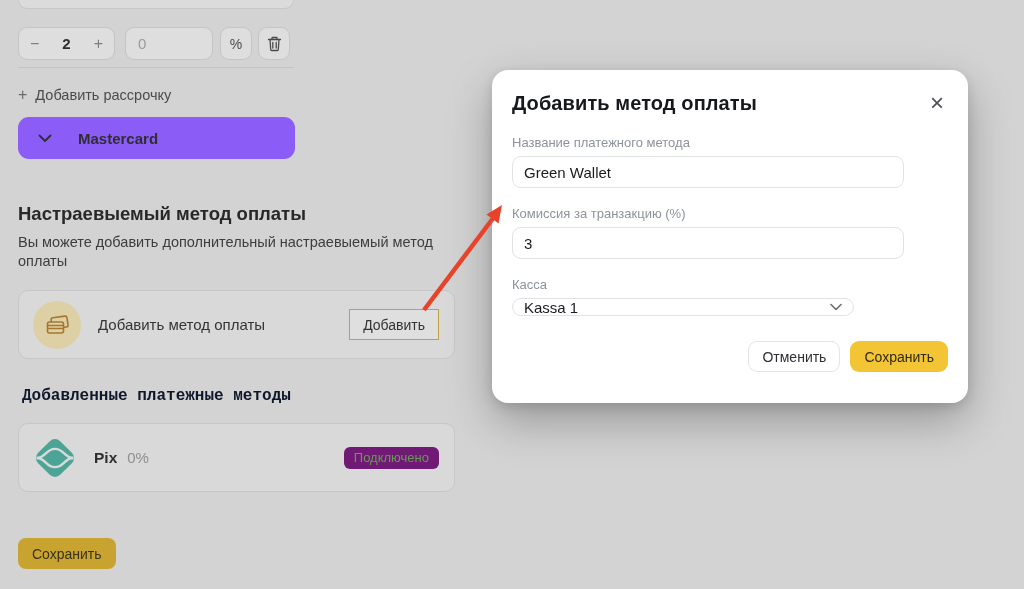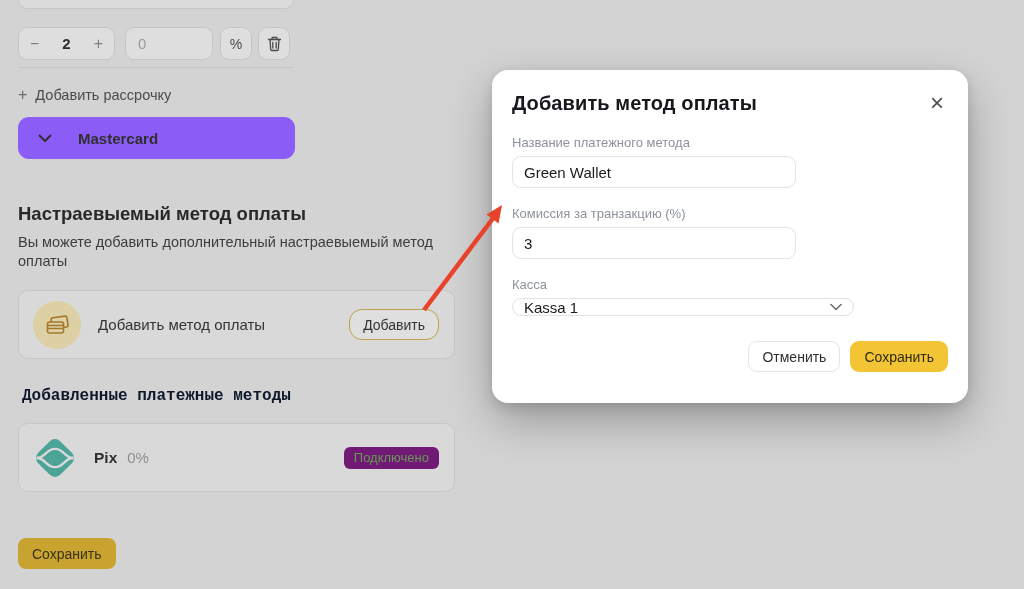--- a/index.html
+++ b/index.html
@@ -62,21 +62,21 @@
   }
   .method-card.add-card { top: 290px; }
   .method-card.pix-card { top: 423px; }
   .circle-icon {
     width: 48px; height: 48px; border-radius: 50%; background: #ddd0a4;
     display: flex; align-items: center; justify-content: center; flex: 0 0 auto;
   }
   .add-card .row-label { margin-left: 17px; font-size: 15px; color: #343434; }
   .add-btn {
     margin-left: auto; height: 31px; padding: 0 13px; background: #dfdfdf;
-    border: 1px solid #c0a045; border-radius: 13px; font-size: 14px; color: #333;
+    border: 1px solid #c0a045; border-radius: 0; font-size: 14px; color: #333;
     font-family: "Liberation Sans", sans-serif; display: flex; align-items: center; cursor: pointer;
   }
   .h-sub { position: absolute; left: 22px; top: 387px; font-size: 16px; font-weight: 700; color: #0f172a; font-family: Liberation Mono, monospace; }
   .pix-logo { width: 44px; height: 44px; flex: 0 0 auto; }
   .pix-name { margin-left: 17px; font-size: 15.5px; font-weight: 700; color: #2e2e2e; }
   .pix-fee { margin-left: 10px; font-size: 15px; color: #8f8f8f; }
   .status-badge {
     margin-left: auto; height: 22px; padding: 0 10px; background: #701a75;
     border-radius: 6px; display: flex; align-items: center; font-size: 13px; color: #669a54;
   }
@@ -96,21 +96,21 @@
   .modal-head { display: flex; align-items: flex-start; justify-content: space-between; }
   .modal-title { font-size: 20px; font-weight: 700; color: #17181c; letter-spacing: 0.1px; }
   .modal-close {
     font-size: 24px; line-height: 18px; color: #4f5258; cursor: pointer;
     background: none; border: none; padding: 0; margin: 2px 4px 0 0;
     font-family: "Liberation Sans", sans-serif;
   }
   .field-label { font-size: 13px; color: #8d929b; margin: 18px 0 6px 0; }
   .field-label.first { margin-top: 20px; }
   .text-input {
-    width: 284px; height: 32px; border: 1px solid #e1e2e6; border-radius: 9px;
+    width: 392px; height: 32px; border: 1px solid #e1e2e6; border-radius: 9px;
     padding: 0 11px; font-size: 15px; color: #1a1b1f; background: #fff;
     font-family: "Liberation Sans", sans-serif; outline: none; display: block;
   }
   .select-box {
     width: 342px; height: 18px; border: 1px solid #e1e2e6; border-radius: 9px;
     padding: 0 11px; display: flex; align-items: center; justify-content: space-between;
     font-size: 15px; color: #1a1b1f; cursor: pointer; background: #fff;
   }
   .modal-footer { display: flex; justify-content: flex-end; gap: 10px; margin-top: 25px; }
   .btn-cancel {

